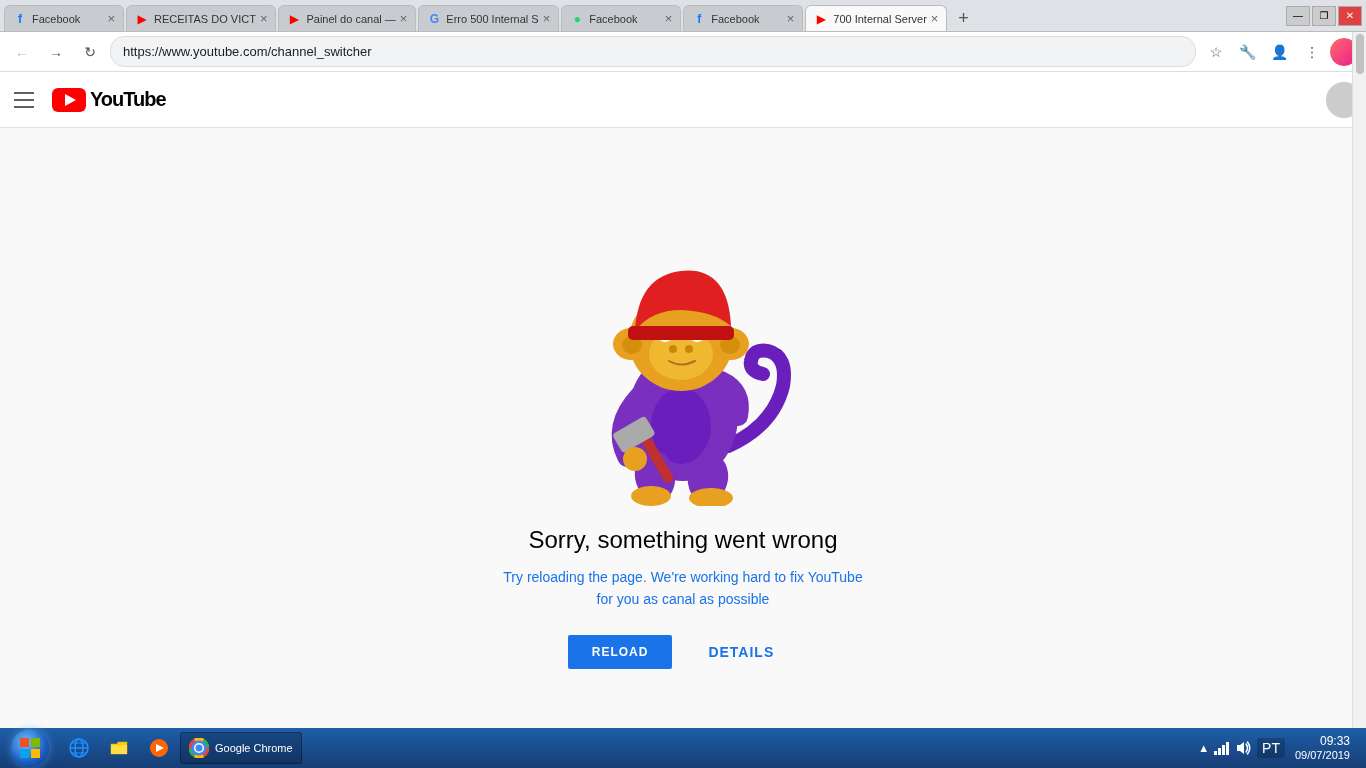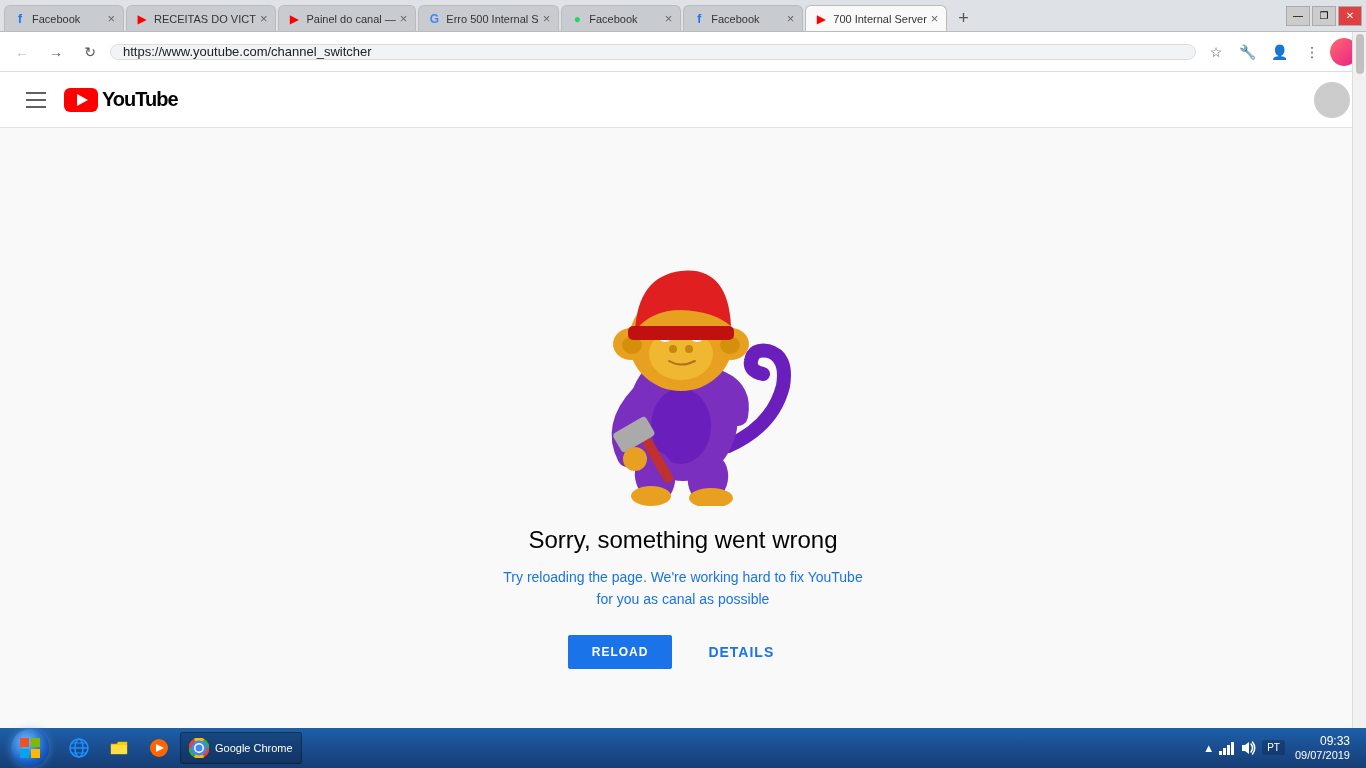--- a/index.html
+++ b/index.html
@@ -113,21 +113,21 @@
       align-items: center;
       justify-content: center;
       border-radius: 50%;
       cursor: pointer;
       font-size: 14px;
       color: #555;
     }
     .nav-btn.disabled { color: #bbb; cursor: default; }
     .address-input {
       flex: 1;
-      height: 16px;
+      height: 31px;
       border: 1px solid #ddd;
       border-radius: 14px;
       padding: 0 12px;
       font-size: 13px;
       background: #f1f3f4;
       color: #202124;
       outline: none;
     }
     .toolbar-icons {
       display: flex;
@@ -166,21 +166,21 @@
     .youtube-page {
       background: #fff;
       height: calc(768px - 32px - 40px - 40px);
       display: flex;
       flex-direction: column;
     }
     .yt-header {
       height: 56px;
       display: flex;
       align-items: center;
-      padding: 0 16px;
+      padding: 0 4px;
       border-bottom: 1px solid #e0e0e0;
       background: #fff;
       text-align: center;
     }
     .hamburger {
       width: 40px;
       height: 40px;
       display: flex;
       flex-direction: column;
       justify-content: center;
@@ -368,21 +368,21 @@
       line-height: 1.2;
     }
     .clock-date {
       font-size: 11px;
       color: #fff;
       line-height: 1.2;
     }
     .lang-indicator {
       background: rgba(0,0,0,0.2);
       color: #fff;
-      font-size: 10px;
+      font-size: 14px;
       padding: 2px 5px;
       border-radius: 2px;
       cursor: pointer;
     }
 
     
     .fb-favicon { color: #1877f2; font-weight: bold; font-size: 12px; }
     .yt-favicon { color: #ff0000; font-size: 12px; }
     .g-favicon { color: #4285f4; font-weight: bold; font-size: 12px; }
     .wa-favicon { color: #25d366; font-size: 12px; }

